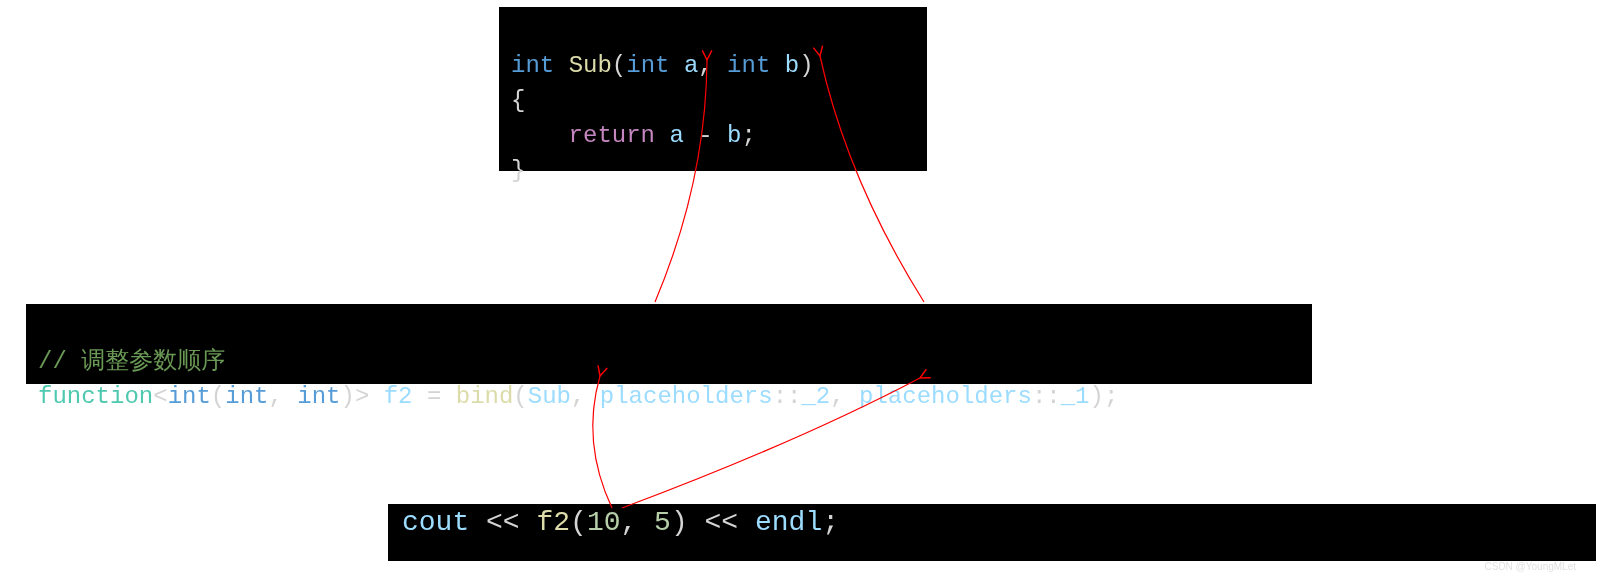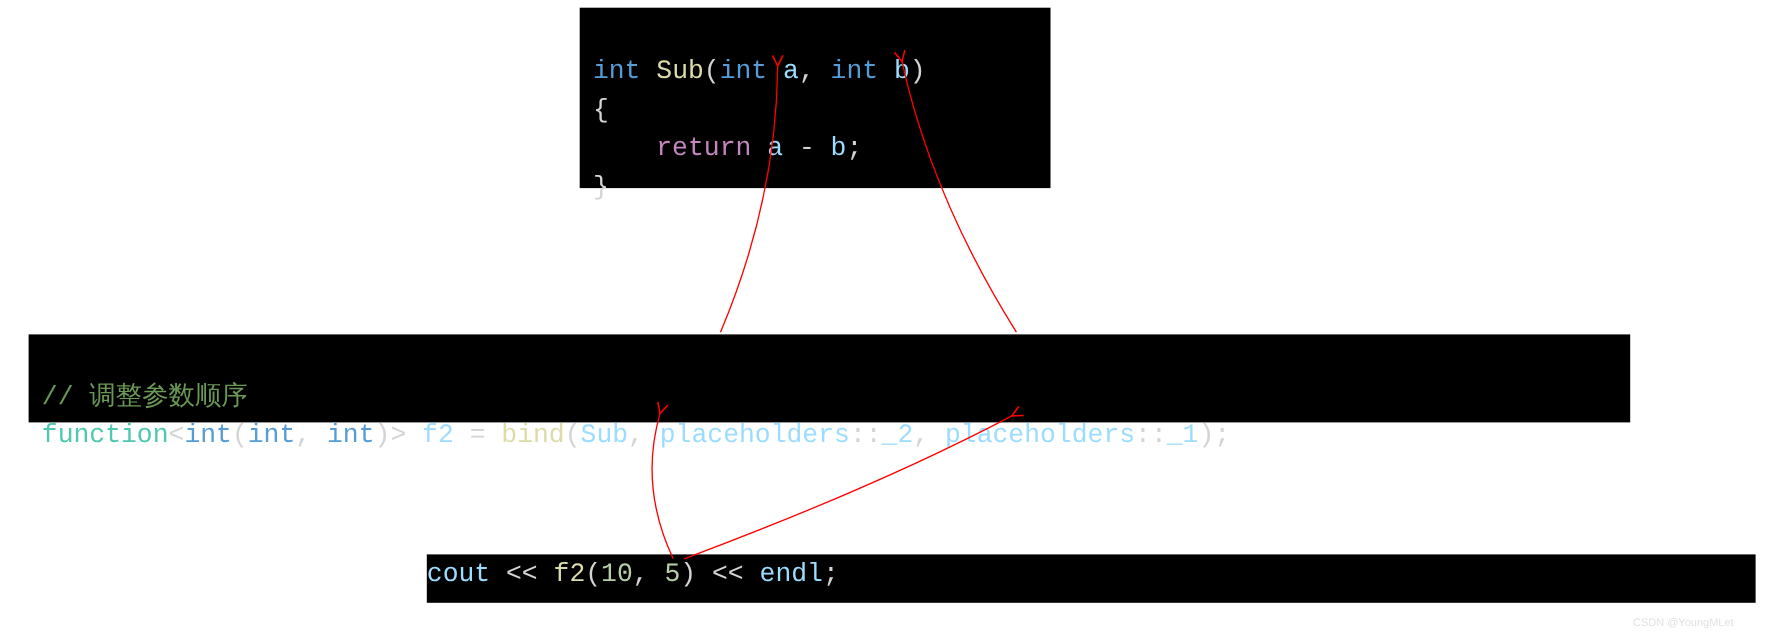--- a/index.html
+++ b/index.html
@@ -32,41 +32,40 @@
   .tok-num     { color: #b5cea8; }
   .tok-pink    { color: #c586c0; }
 
   #block-top {
     left: 499px;
     top: 7px;
     width: 428px;
     height: 164px;
     font-size: 24px;
     line-height: 35px;
-    margin-left: 28px;
   }
 
   #block-mid {
     left: 26px;
     top: 304px;
-    width: 1456px;
+    width: 1286px;
     height: 80px;
     font-size: 24px;
     line-height: 35px;
     padding: 5px 12px;
   }
 
   #block-bot {
     left: 388px;
     top: 504px;
     width: 1208px;
-    height: 44px;
-    font-size: 24px;
+    height: 57px;
+    font-size: 28px;
     line-height: 30px;
-    padding: 4px 0;
+    padding: 4px 14px;
   }
 
   svg.arrows {
     position: absolute;
     left: 0; top: 0;
     width: 1606px;
     height: 580px;
     pointer-events: none;
   }
 

